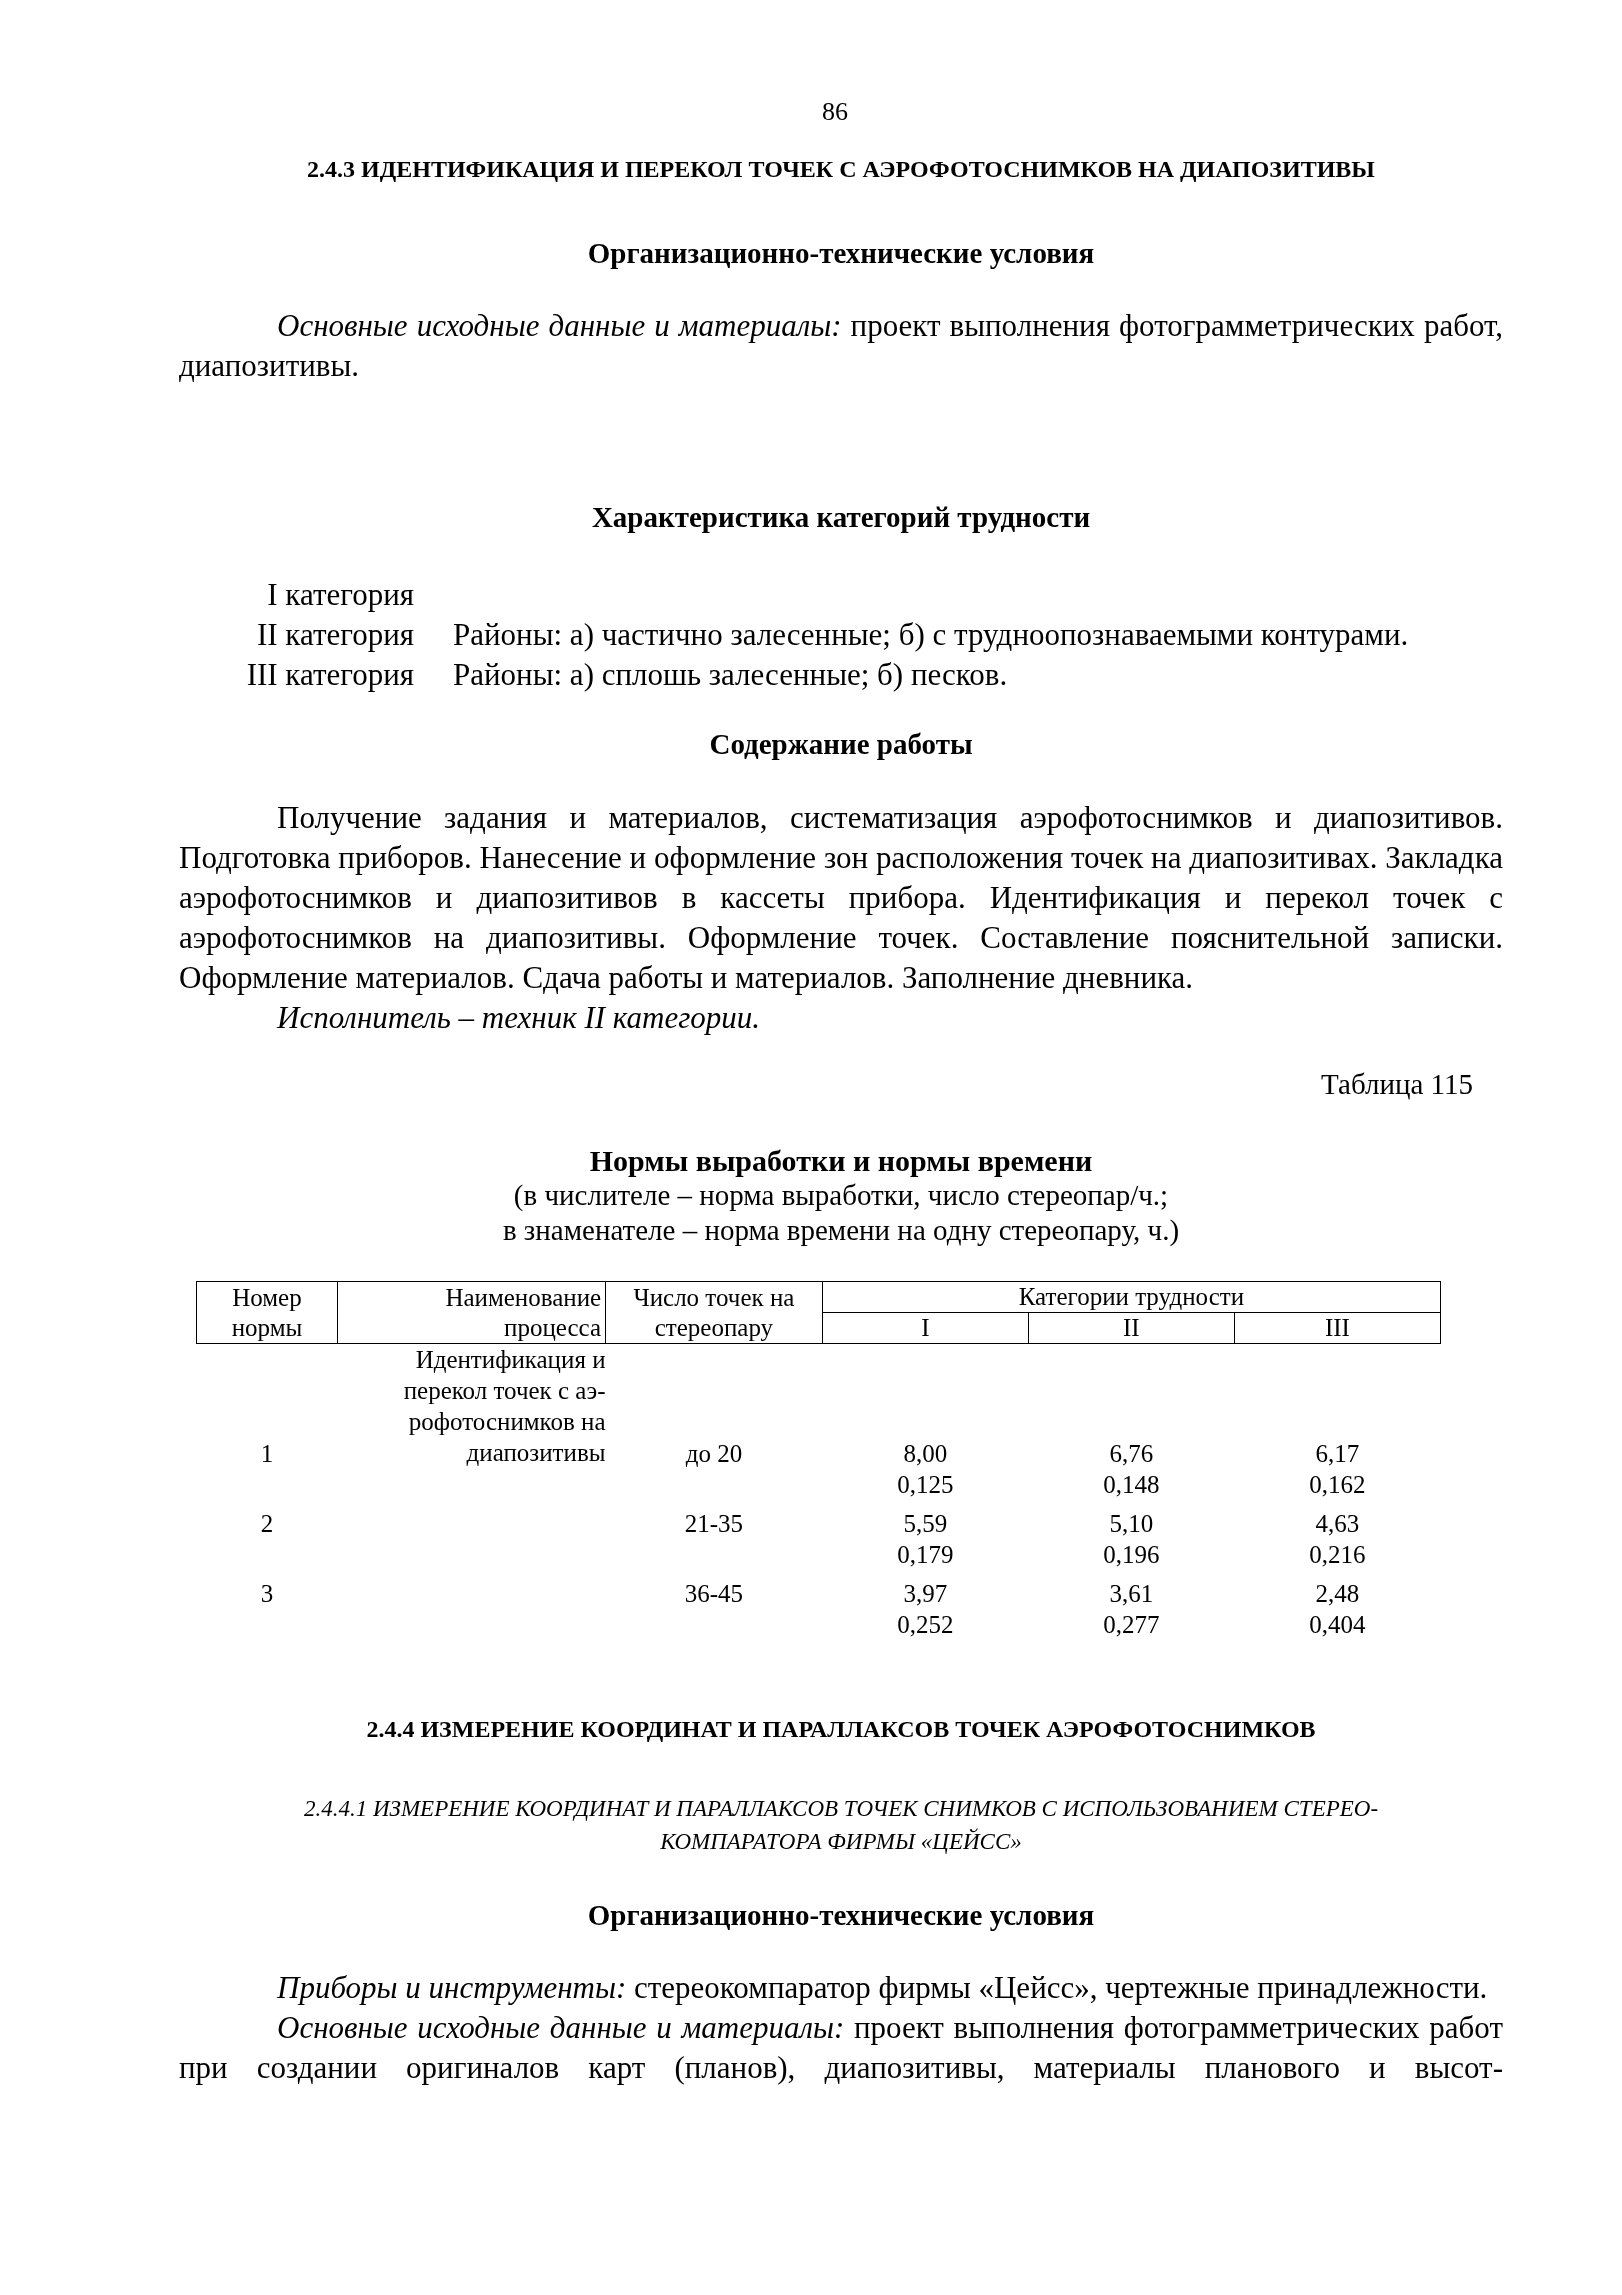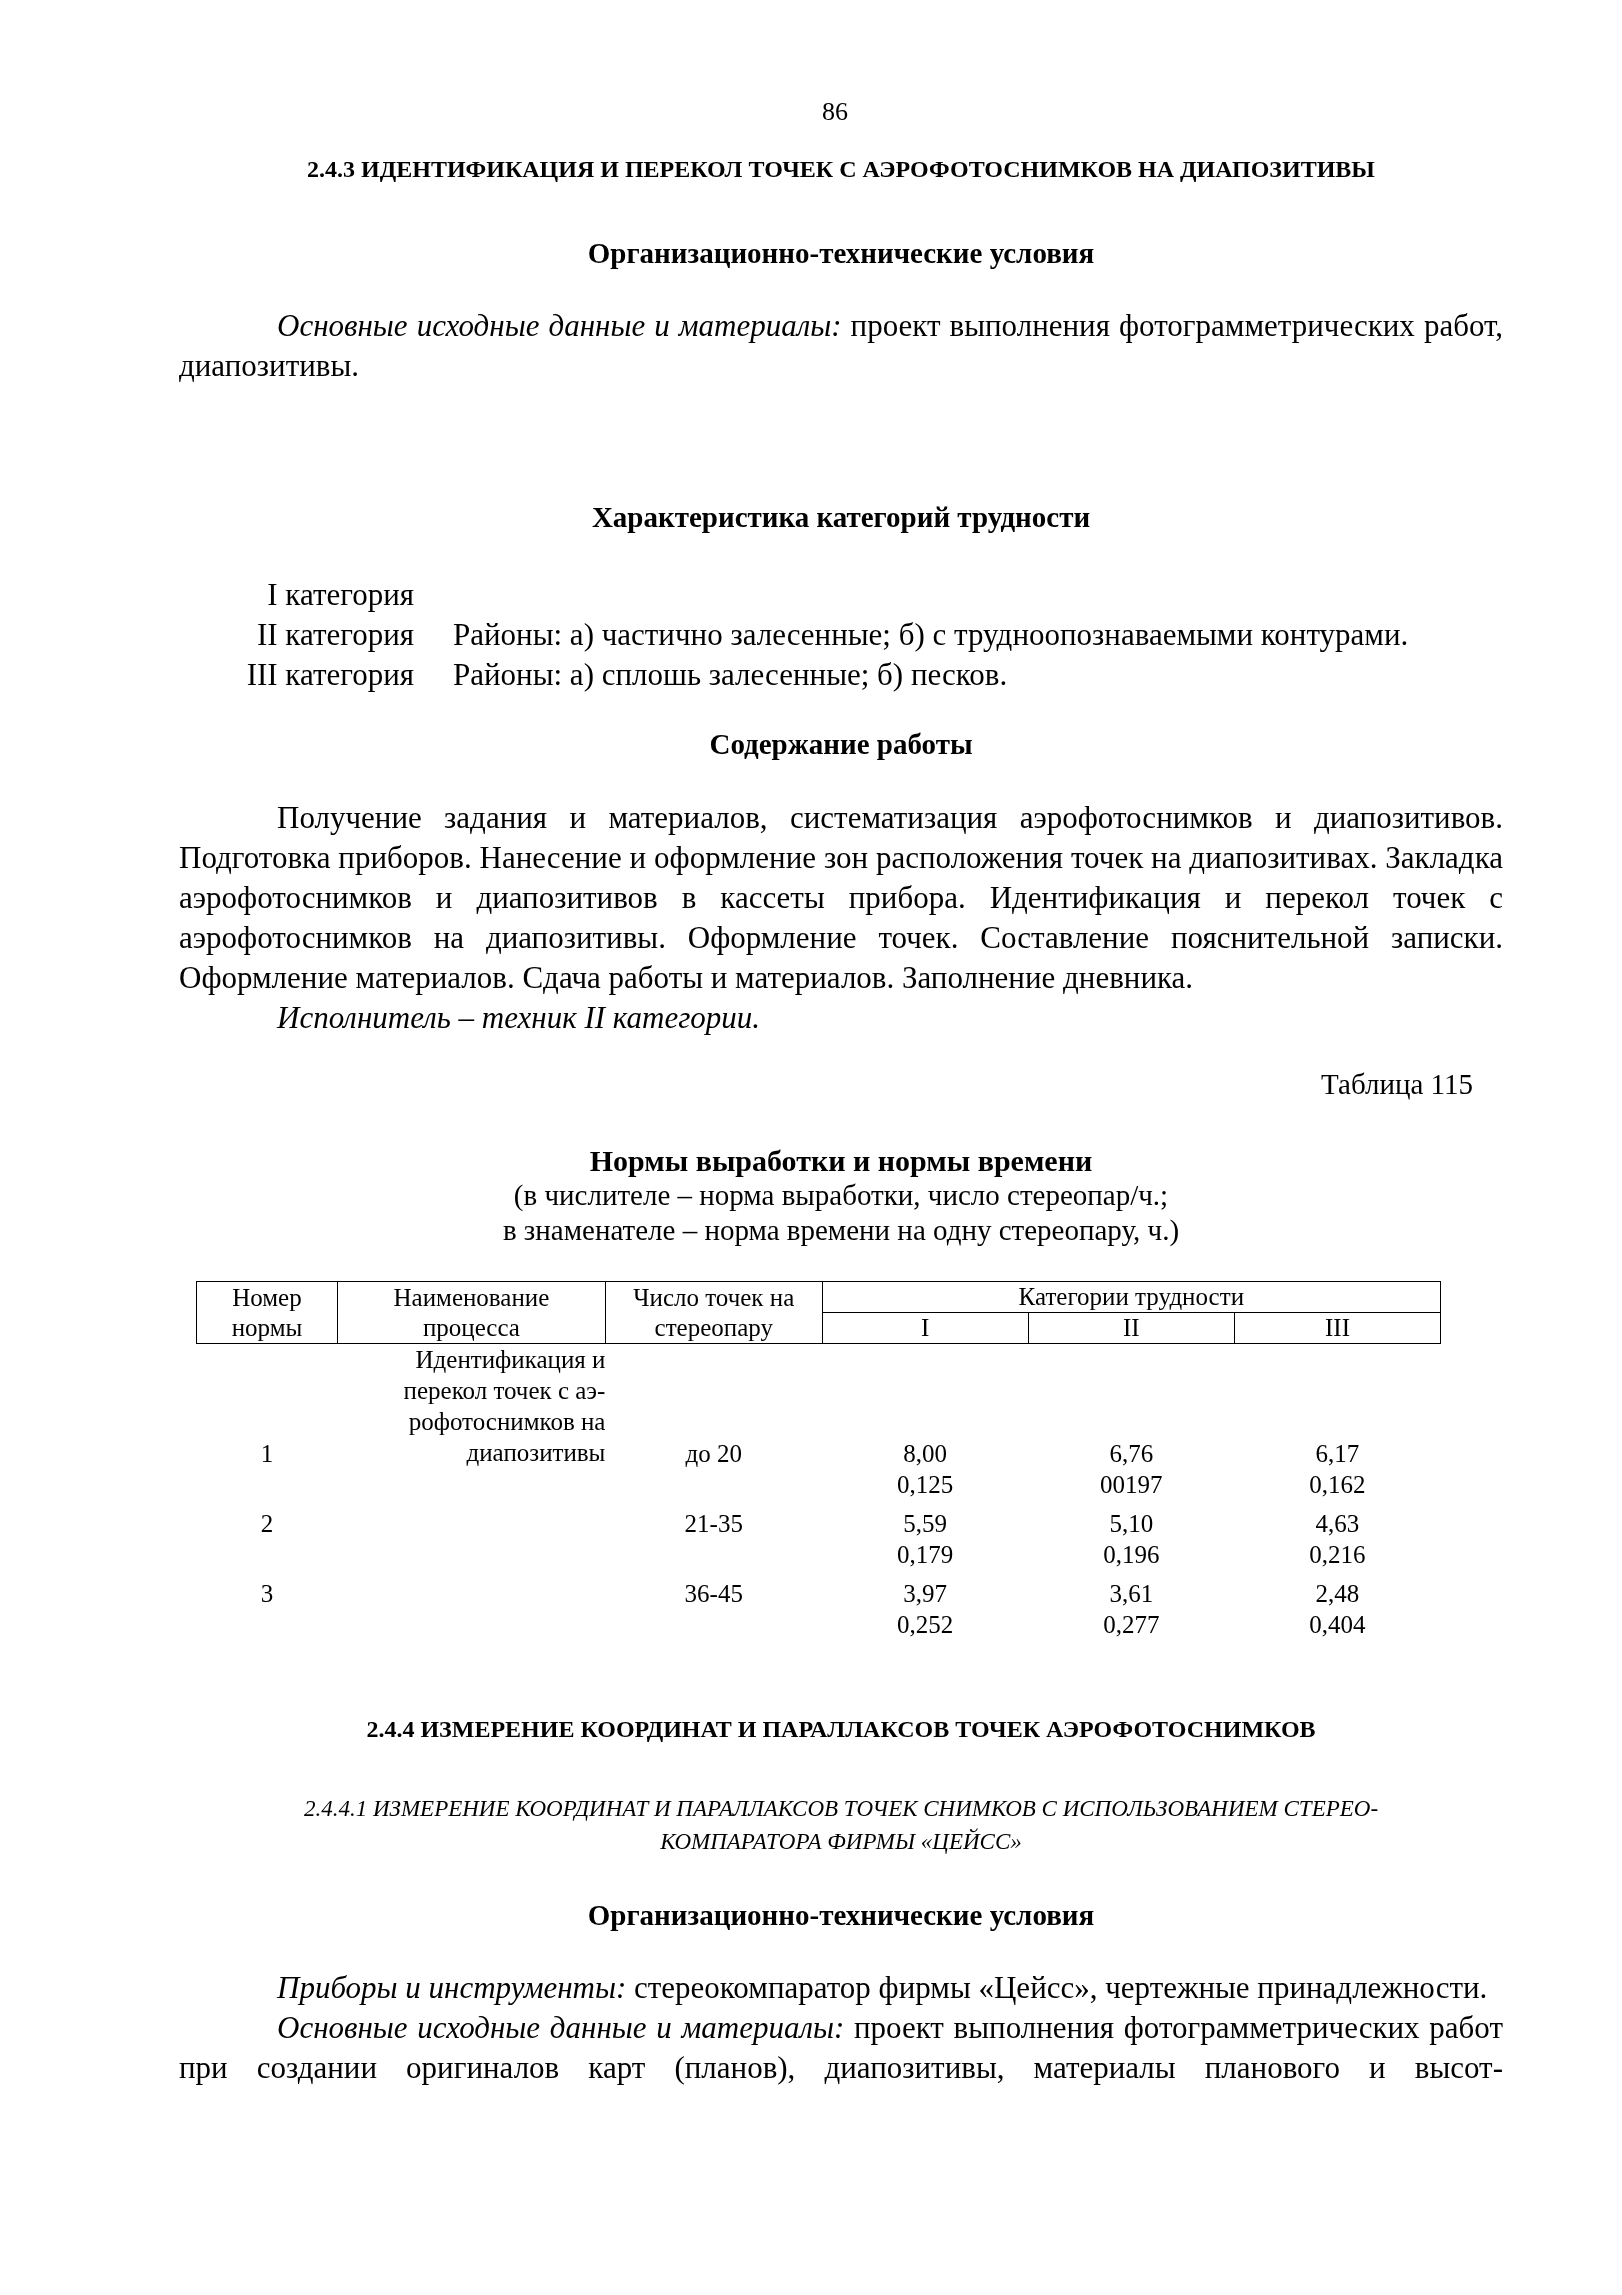--- a/index.html
+++ b/index.html
@@ -79,21 +79,21 @@
   <div>в знаменателе – норма времени на одну стереопару, ч.)</div>
 </div>
 
 <table class="norms">
   <thead>
     <tr>
       <th rowspan="2" class="c-num">
         <div>Номер</div>
         <div>нормы</div>
       </th>
-      <th rowspan="2" class="c-name" style="text-align:center;padding-left:3.9px !important;">
+      <th rowspan="2" class="c-name" style="text-align:right;padding-left:3.9px !important;">
         <div>Наименование</div>
         <div>процесса</div>
       </th>
       <th rowspan="2" class="c-pts">
         <div>Число точек на</div>
         <div>стереопару</div>
       </th>
       <th colspan="3">Категории трудности</th>
     </tr>
     <tr>
@@ -109,21 +109,21 @@
         <div>Идентификация и</div>
         <div>перекол точек с аэ-</div>
         <div>рофотоснимков на</div>
         <div>диапозитивы</div>
       </td>
       <td class="c-pts" style="padding-top:94px;">до 20</td>
       <td class="c-cat" style="padding-top:94px;">
         <span class="frac"><span class="num">8,00</span><span class="den">0,125</span></span>
       </td>
       <td class="c-cat" style="padding-top:94px;">
-        <span class="frac"><span class="num">6,76</span><span class="den">00197</span></span>
+        <span class="frac"><span class="num">6,76</span><span class="den">0,148</span></span>
       </td>
       <td class="c-cat" style="padding-top:94px;">
         <span class="frac"><span class="num">6,17</span><span class="den">0,162</span></span>
       </td>
     </tr>
     <tr>
       <td class="c-num" style="padding-top:7.9px;">2</td>
       <td class="c-name"></td>
       <td class="c-pts" style="padding-top:7.9px;">21-35</td>
       <td class="c-cat" style="padding-top:7.9px;">

